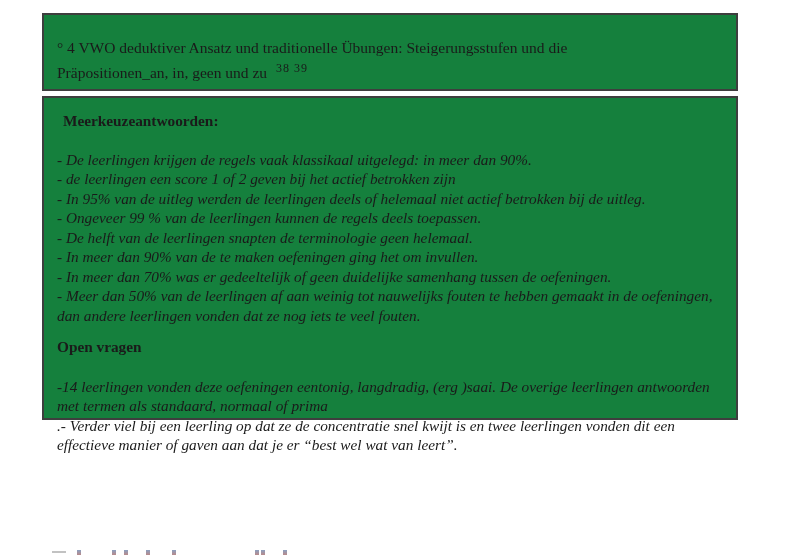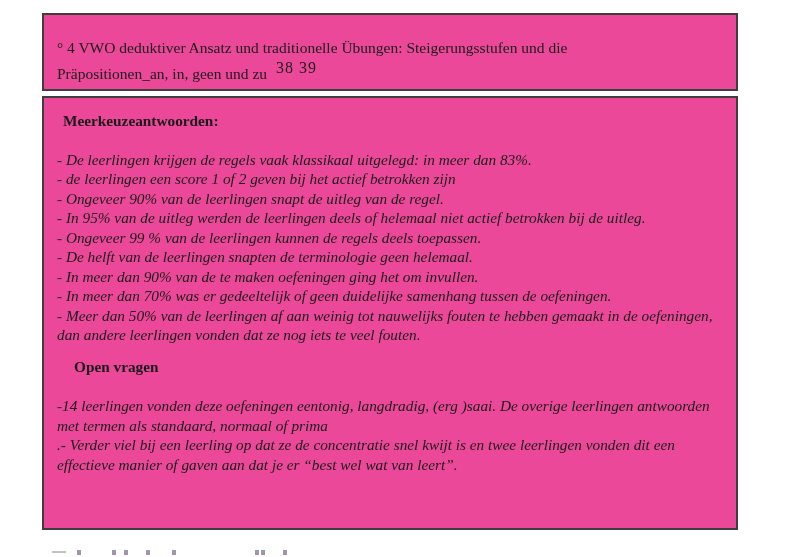--- a/index.html
+++ b/index.html
@@ -14,50 +14,50 @@
     overflow: hidden;
     font-family: "Liberation Serif", "DejaVu Serif", serif;
     color: #1a1a1a;
   }
   .box {
     position: absolute;
     left: 42px;
     width: 696px;
     border: 2px solid #3e3e3e;
     box-sizing: border-box;
-    background: #ec4899;
+    background: #15803d;
   }
   .title-box {
     top: 13px;
     height: 78px;
     padding: 23px 10px 0 13px;
     font-size: 15.5px;
     line-height: 20px;
   }
   .title-line { white-space: pre-wrap; }
   .title-sup {
-    font-size: 16px;
+    font-size: 12px;
     vertical-align: super;
     margin-left: 9px;
     letter-spacing: 1px;
   }
   .main-box {
     top: 96px;
-    height: 434px;
+    height: 324px;
     padding: 13px 12px 0 13px;
     font-size: 15.3px;
     line-height: 19.5px;
   }
   .mc-heading {
     font-weight: bold;
     margin: 0 0 19px 6px;
   }
   .open-heading {
     font-weight: bold;
-    margin: 12px 0 20px 17px;
+    margin: 12px 0 20px 0;
   }
   .doc-item {
     font-style: italic;
     white-space: pre-wrap;
     margin: 0;
   }
   .footer-strip {
     position: absolute;
     left: 0;
     top: 548px;
@@ -83,23 +83,22 @@
 <body>
 
 <div class="box title-box">
   <div class="title-line">° 4 VWO deduktiver Ansatz und traditionelle Übungen: Steigerungsstufen und die</div>
   <div class="title-line"><span>Präpositionen_an, in, geen und zu</span><sup class="title-sup">38 39</sup></div>
 </div>
 
 <div class="box main-box">
   <div class="mc-heading">Meerkeuzeantwoorden:</div>
 
-  <div class="doc-item">- De leerlingen krijgen de regels vaak klassikaal uitgelegd: in meer dan 83%.</div>
+  <div class="doc-item">- De leerlingen krijgen de regels vaak klassikaal uitgelegd: in meer dan 90%.</div>
   <div class="doc-item">- de leerlingen een score 1 of 2 geven bij het actief betrokken zijn</div>
-  <div class="doc-item">- Ongeveer 90% van de leerlingen snapt de uitleg van de regel.</div>
   <div class="doc-item">- In 95% van de uitleg werden de leerlingen deels of helemaal niet actief betrokken bij de uitleg.</div>
   <div class="doc-item">- Ongeveer 99 % van de leerlingen kunnen de regels deels toepassen.</div>
   <div class="doc-item">- De helft van de leerlingen snapten de terminologie geen helemaal.</div>
   <div class="doc-item">- In meer dan 90% van de te maken oefeningen ging het om invullen.</div>
   <div class="doc-item">- In meer dan 70% was er gedeeltelijk of geen duidelijke samenhang tussen de oefeningen.</div>
   <div class="doc-item">- Meer dan 50% van de leerlingen af aan weinig tot nauwelijks fouten te hebben gemaakt in de oefeningen, dan andere leerlingen vonden dat ze nog iets te veel fouten.</div>
 
   <div class="open-heading">Open vragen</div>
 
   <div class="doc-item">-14 leerlingen vonden deze oefeningen eentonig, langdradig, (erg )saai. De overige leerlingen antwoorden met termen als standaard, normaal of prima</div>

